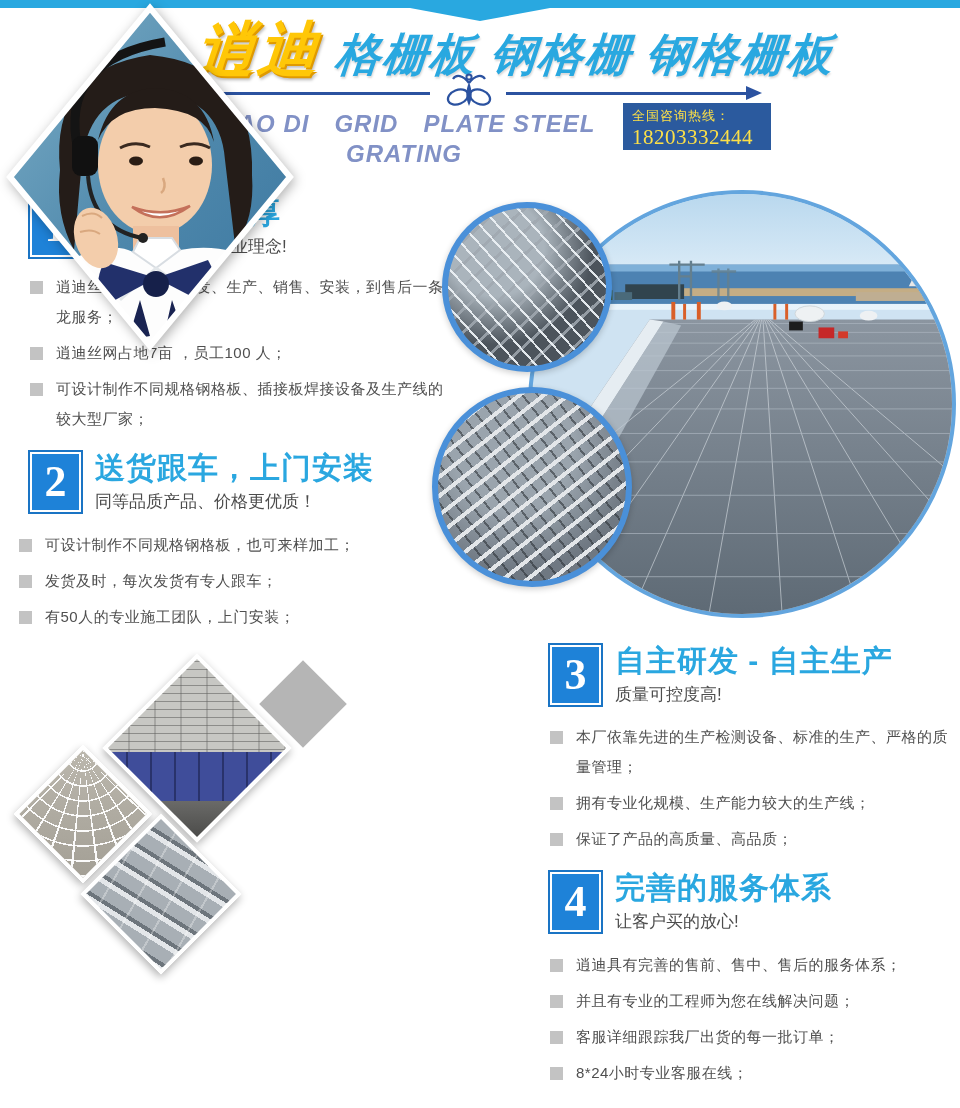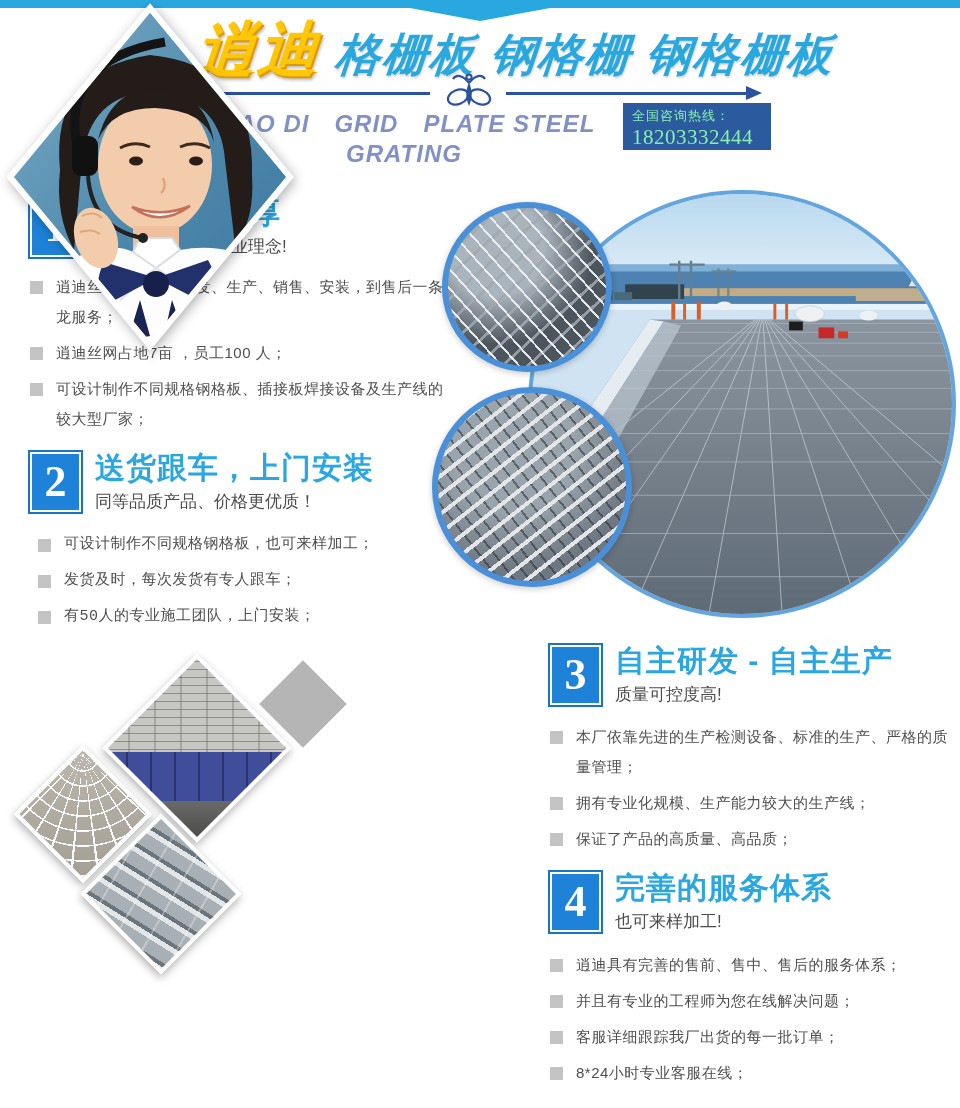--- a/index.html
+++ b/index.html
@@ -26,21 +26,21 @@
   .arrow-head{position:absolute;top:86px;width:0;height:0;
     border-top:7px solid transparent;border-bottom:7px solid transparent;}
   .arrow-head.left{left:199px;border-right:16px solid #2b52a0;}
   .arrow-head.right{left:746px;border-left:16px solid #2b52a0;}
   .ornament{position:absolute;left:444px;top:68px;width:50px;height:46px;}
 
   .subtitle{position:absolute;top:108px;left:196px;width:416px;text-align:center;
     font-size:24px;font-weight:bold;font-style:italic;color:#8191c6;letter-spacing:1px;}
 
   .hotline{position:absolute;left:623px;top:103px;width:148px;height:47px;background:#2b5a9e;
-    color:#86efac;box-sizing:border-box;padding:4px 9px;}
+    color:#fde047;box-sizing:border-box;padding:4px 9px;}
   .hotline .lbl{font-size:13px;letter-spacing:1px;}
   .hotline .num{font-family:"Liberation Serif",serif;font-size:21px;font-weight:normal;letter-spacing:.5px;}
 
   
   .sec-head{position:absolute;display:flex;gap:14px;}
   .numbox{width:47px;height:56px;background:#1e82d8;border:2px solid #fff;
     box-shadow:0 0 0 2px #1a74c4;color:#fff;text-align:center;flex:none;
     font-family:"Liberation Serif",serif;font-weight:bold;font-size:44px;line-height:56px;}
   .sec-title{font-size:30px;font-weight:bold;color:#2aa7e0;letter-spacing:1px;line-height:32px;}
   .sec-sub{font-size:17px;color:#4c4c4c;margin-top:6px;}
@@ -237,21 +237,21 @@
   </ul>
 
   
   <div class="sec-head" style="left:30px;top:452px;">
     <div class="numbox">2</div>
     <div>
       <div class="sec-title">送货跟车，上门安装</div>
       <div class="sec-sub">同等品质产品、价格更优质！</div>
     </div>
   </div>
-  <ul class="blist" style="left:36px;top:530px;width:422px;font-family:Liberation Mono, monospace;">
+  <ul class="blist" style="left:17px;top:530px;width:422px;">
     <li>
         <span class="sq"></span>
         <span class="btxt">可设计制作不同规格钢格板，也可来样加工；</span>
       </li>
     <li>
         <span class="sq"></span>
         <span class="btxt">发货及时，每次发货有专人跟车；</span>
       </li>
     <li>
         <span class="sq"></span>
@@ -339,21 +339,21 @@
         <span class="sq"></span>
         <span class="btxt">保证了产品的高质量、高品质；</span>
       </li>
   </ul>
 
   
   <div class="sec-head" style="left:550px;top:872px;">
     <div class="numbox">4</div>
     <div>
       <div class="sec-title">完善的服务体系</div>
-      <div class="sec-sub">也可来样加工!</div>
+      <div class="sec-sub">让客户买的放心!</div>
     </div>
   </div>
   <ul class="blist" style="left:548px;top:950px;width:402px;">
     <li>
         <span class="sq"></span>
         <span class="btxt">逍迪具有完善的售前、售中、售后的服务体系；</span>
       </li>
     <li>
         <span class="sq"></span>
         <span class="btxt">并且有专业的工程师为您在线解决问题；</span>

